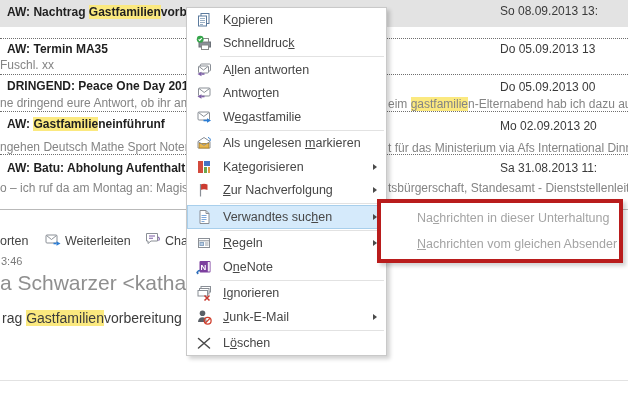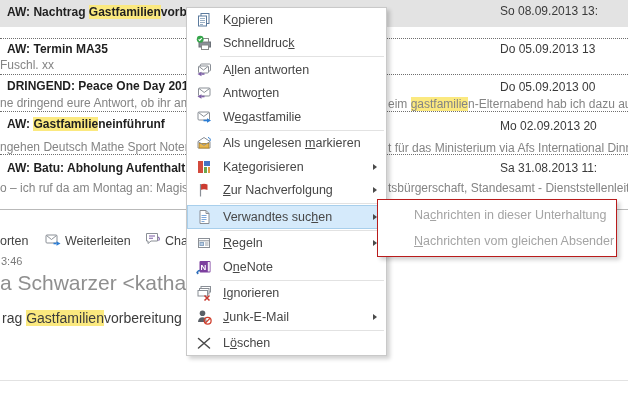--- a/index.html
+++ b/index.html
@@ -38,21 +38,21 @@
   .mi{position:relative;display:flex;align-items:center;height:23.5px;font-size:12.5px;color:#474747}
   .mi.sel{background:#d5eafb;box-shadow:inset 0 0 0 1px #a8cfec}
   .mi .ic{width:16px;height:16px;margin:0 11px 0 9px;flex:none}
   .mi .ic svg{width:16px;height:16px;display:block}
   .lbl{white-space:nowrap}
   .key{text-decoration:underline}
   .arrow{position:absolute;right:9px;top:50%;transform:translateY(-50%);width:0;height:0;
          border-left:4px solid #4a4a4a;border-top:3.5px solid transparent;border-bottom:3.5px solid transparent}
   .msep{height:1px;background:#e2e2e2;margin:1px 2px 1px 33px}
   
-  .submenu{left:377px;top:199px;width:238px;background:#fff;border:1px solid #b91c1c;
+  .submenu{left:377px;top:199px;width:238px;background:#fff;border:4px solid #b91c1c;
            box-shadow:3px 3px 4px rgba(0,0,0,.18);padding:2px 0;z-index:11}
   .smi{height:26px;display:flex;align-items:center;padding-left:36px;font-size:12.5px;color:#a4a4a4}
 </style>
 </head>
 <body>
 
 <div class="abs selband"></div>
 
 <div class="abs title r1t"><span>AW: Nachtrag </span><span class="hl">Gastfamilien</span><span>vorbereitung</span></div>
 <div class="abs date d1">So 08.09.2013 13:</div>

